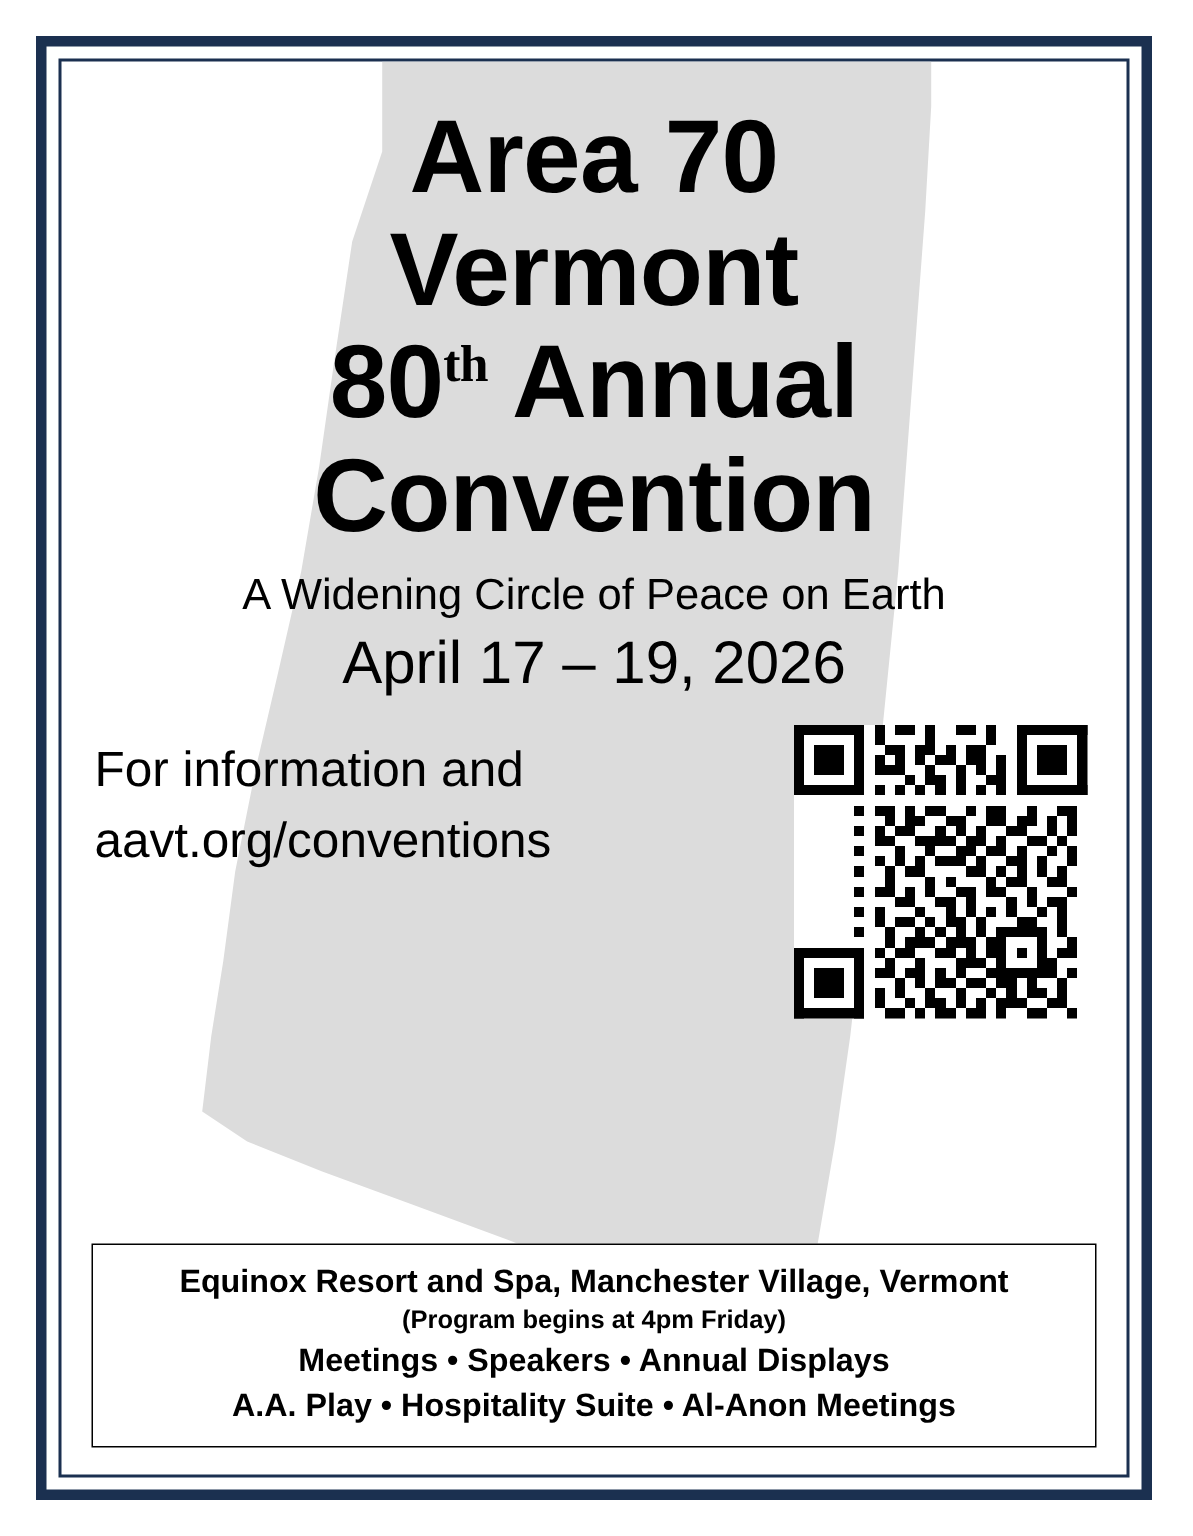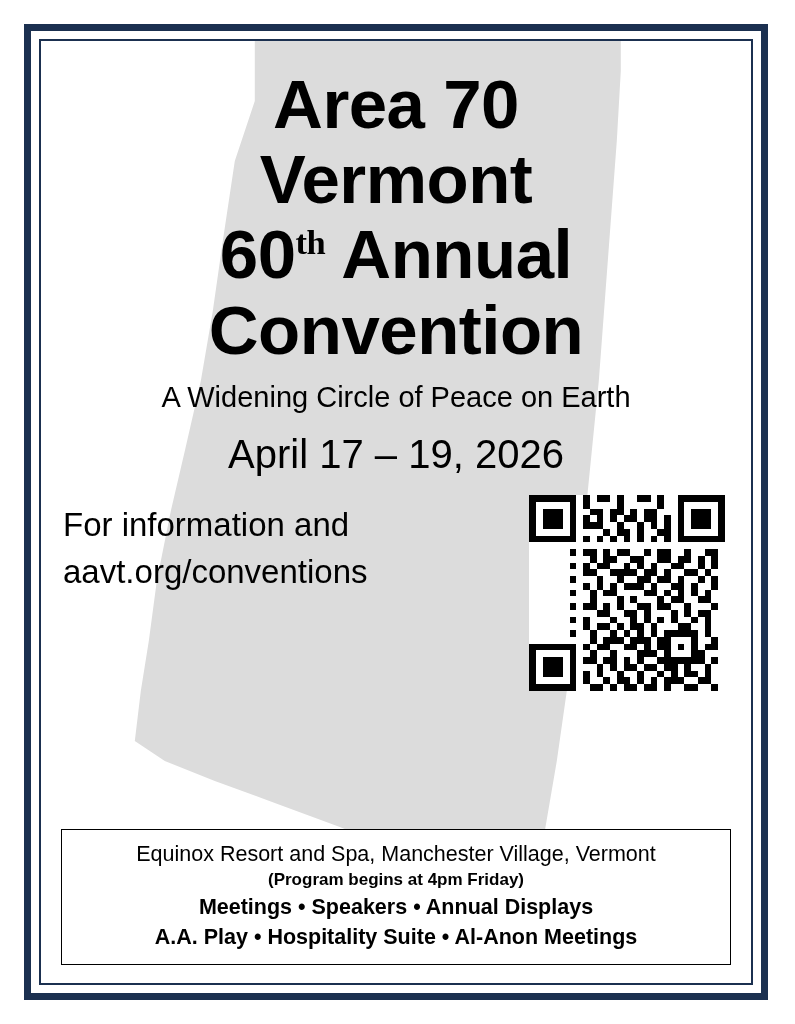--- a/index.html
+++ b/index.html
@@ -90,21 +90,21 @@
     text-align: center;
     font-size: 29px;
     color: #000;
     margin-top: 12px;
     line-height: 1.2;
   }
   .dates {
     text-align: center;
     font-size: 40px;
     color: #000;
-    margin-top: 16px;
+    margin-top: 4px;
     line-height: 1.15;
   }
 
   .info-row {
     position: relative;
     margin-top: 18px;
     height: 210px;
   }
   .info-text {
     position: absolute;
@@ -130,21 +130,21 @@
     right: 20px;
     bottom: 18px;
     border: 1px solid #000;
     box-sizing: border-box;
     padding: 10px 8px 12px 8px;
     text-align: center;
     background: #ffffff;
   }
   .footer-line1 {
     font-size: 21.5px;
-    font-weight: normal;
+    font-weight: bold;
     color: #000;
     line-height: 1.35;
   }
   .footer-line2 {
     font-size: 17px;
     font-weight: bold;
     color: #000;
     line-height: 1.35;
   }
   .footer-line3, .footer-line4 {
@@ -165,21 +165,21 @@
         <svg viewBox="0 0 560 940" xmlns="http://www.w3.org/2000/svg" aria-hidden="true">
           <path d="M150 0 L150 60 L130 120 L118 200 L108 270 L96 340 L80 410 L66 470 L52 540 L44 600 L36 650 L30 700 L60 720 L110 740 L170 762 L235 786 L300 812 L360 836 L415 858 L440 790 L452 720 L462 650 L470 580 L478 500 L486 420 L494 340 L500 260 L506 180 L512 100 L516 30 L516 0 Z" fill="#dcdcdc"></path>
         </svg>
       </div>
 
       <div class="content">
 
         <div class="title-block">
           <div class="title-line">Area 70</div>
           <div class="title-line">Vermont</div>
-          <div class="title-line"><span>60</span><span class="sup">th</span><span> Annual</span></div>
+          <div class="title-line"><span>80</span><span class="sup">th</span><span> Annual</span></div>
           <div class="title-line">Convention</div>
         </div>
 
         <div class="theme">A Widening Circle of Peace on Earth</div>
         <div class="dates">April 17 – 19, 2026</div>
 
         <div class="info-row">
           <div class="info-text">
             <div>For information and</div>
             <div>aavt.org/conventions</div>

